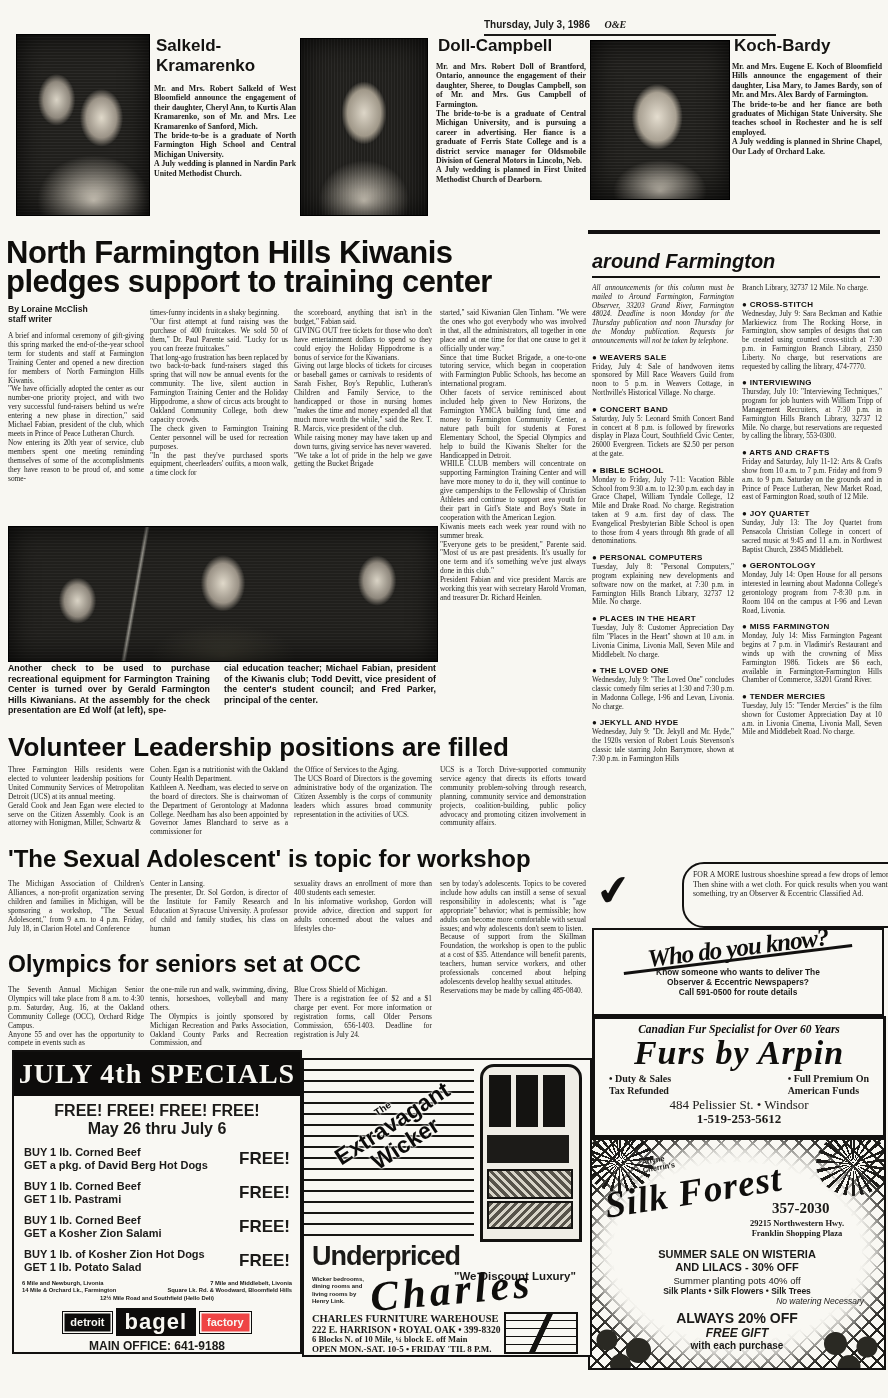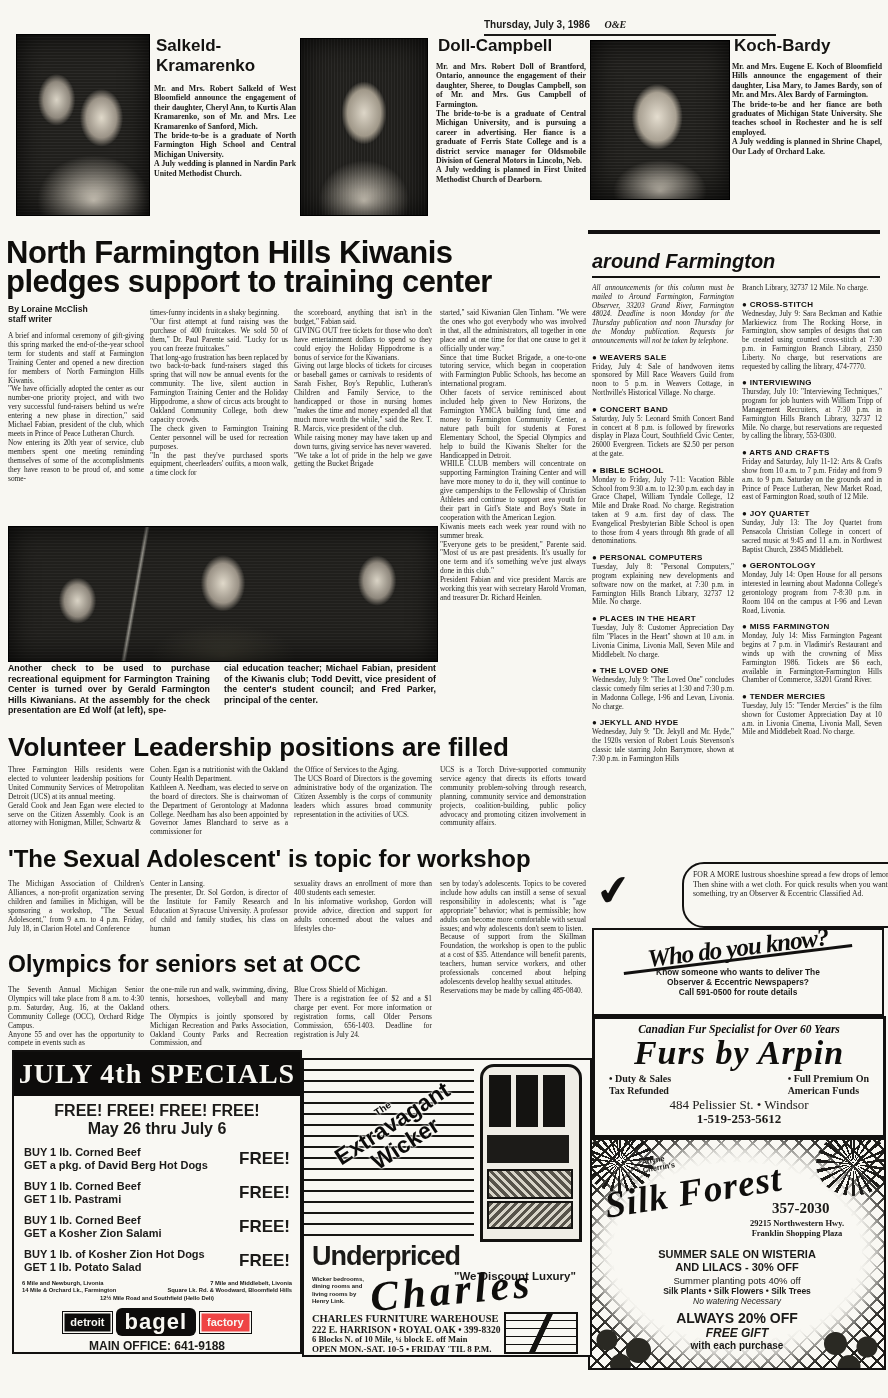--- a/index.html
+++ b/index.html
@@ -241,21 +241,21 @@
     <div class="abs" style="left:52px;top:16px;font:bold 7.5px/8px 'Liberation Sans',sans-serif;transform:rotate(-10deg);white-space:pre-line;">Arlyne
 Cherrin's</div>
     <div class="abs script" style="left:14px;top:30px;font-size:37px;transform:rotate(-9deg);letter-spacing:1px;">Silk Forest</div>
     <div class="abs" style="left:182px;top:60px;font:bold 15px/16px 'Liberation Serif',serif;">357-2030</div>
     <div class="abs" style="left:132px;top:78px;width:150px;font:bold 8.5px/10px 'Liberation Serif',serif;text-align:center;">29215 Northwestern Hwy.</div>
     <div class="abs" style="left:132px;top:88px;width:150px;font:bold 8.5px/10px 'Liberation Serif',serif;text-align:center;">Franklin Shopping Plaza</div>
     <div class="abs center" style="left:20px;top:108px;width:254px;font:bold 11px/13px 'Liberation Sans',sans-serif;">SUMMER SALE ON WISTERIA</div>
     <div class="abs center" style="left:20px;top:121px;width:254px;font:bold 11px/13px 'Liberation Sans',sans-serif;">AND LILACS - 30% OFF</div>
     <div class="abs center" style="left:20px;top:135px;width:254px;font:9.5px/11px 'Liberation Sans',sans-serif;">Summer planting pots 40% off</div>
     <div class="abs center" style="left:20px;top:146px;width:254px;font:bold 8.5px/10px 'Liberation Sans',sans-serif;">Silk Plants • Silk Flowers • Silk Trees</div>
-    <div class="abs center" style="left:20px;top:156px;width:254px;font:italic 8.5px/10px 'Liberation Sans',sans-serif;">No watering Necessary</div>
+    <div class="abs center" style="left:20px;top:156px;width:254px;font:italic 8.5px/10px 'Liberation Sans',sans-serif;text-align:right;">No watering Necessary</div>
     <div class="abs center" style="left:20px;top:170px;width:254px;font:bold 14px/16px 'Liberation Sans',sans-serif;">ALWAYS 20% OFF</div>
     <div class="abs center" style="left:20px;top:187px;width:254px;font:bold italic 12px/13px 'Liberation Sans',sans-serif;">FREE GIFT</div>
     <div class="abs center" style="left:20px;top:200px;width:254px;font:bold 10px/11px 'Liberation Sans',sans-serif;">with each purchase</div>
   </div>
 
   <div class="adbox" style="left:12px;top:1050px;width:286px;height:300px;">
     <div class="abs" style="left:0;top:0;width:100%;height:44px;background:#0d0c0b;color:#f8f7f2;
          font:bold 28px/44px 'Liberation Serif',serif;text-align:center;letter-spacing:1px;">JULY 4th SPECIALS</div>
     <div class="abs center" style="left:0;top:50px;width:100%;font:bold 16px/18px 'Liberation Sans',sans-serif;">FREE! FREE! FREE! FREE!</div>
     <div class="abs center" style="left:0;top:68px;width:100%;font:bold 16px/18px 'Liberation Sans',sans-serif;">May 26 thru July 6</div>
@@ -294,21 +294,21 @@
     <div class="abs" style="left:8px;top:228px;width:270px;display:flex;justify-content:space-between;">
       <div style="font:bold 5.8px/7px 'Liberation Sans',sans-serif;white-space:pre-line;">6 Mile and Newburgh, Livonia
 14 Mile &amp; Orchard Lk., Farmington</div>
       <div style="font:bold 5.8px/7px 'Liberation Sans',sans-serif;white-space:pre-line;text-align:right;">7 Mile and Middlebelt, Livonia
 Square Lk. Rd. &amp; Woodward, Bloomfield Hills</div>
     </div>
     <div class="abs center" style="left:0;top:243px;width:100%;font:bold 5.8px/7px 'Liberation Sans',sans-serif;">12½ Mile Road and Southfield (Hello Deli)</div>
 
     <div class="abs" style="left:0;top:256px;width:100%;display:flex;justify-content:center;align-items:center;gap:3px;">
       <span style="background:#0d0c0b;color:#f8f7f2;font:bold 11px/13px 'Liberation Sans',sans-serif;padding:4px 7px;border:1.5px solid #0d0c0b;box-shadow:inset 0 0 0 1.5px #f8f7f2;">detroit</span>
-      <span style="background:#0d0c0b;color:#f8f7f2;font:bold 22px/24px 'Liberation Sans',sans-serif;padding:2px 9px;border-radius:6px;letter-spacing:1px;">bagel</span>
+      <span style="background:#0d0c0b;color:#f8f7f2;font:bold 22px/24px 'Liberation Sans',sans-serif;padding:2px 9px;border-radius:0;letter-spacing:1px;">bagel</span>
       <span style="background:#ef4444;color:#f8f7f2;font:bold 11px/13px 'Liberation Sans',sans-serif;padding:4px 7px;border:1.5px solid #0d0c0b;box-shadow:inset 0 0 0 1.5px #f8f7f2;">factory</span>
     </div>
     <div class="abs center" style="left:0;top:288px;width:100%;font:bold 12px/13px 'Liberation Sans',sans-serif;">MAIN OFFICE: 641-9188</div>
   </div>
 
   <div class="adbox" style="left:302px;top:1058px;width:286px;height:295px;">
     <div class="abs" style="left:0;top:0;width:170px;height:178px;
          background:repeating-linear-gradient(180deg,#f9f8f3 0 9px,#171613 9px 11px);"></div>
     <div class="abs" style="left:2px;top:40px;width:180px;transform:rotate(-33deg);text-align:center;color:#0c0b0a;
          text-shadow:0 0 2px #f9f8f3,0 0 2px #f9f8f3,0 0 3px #f9f8f3;">

